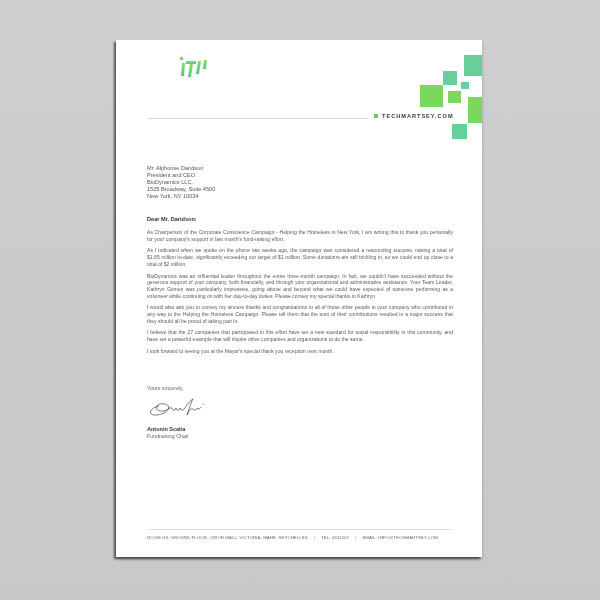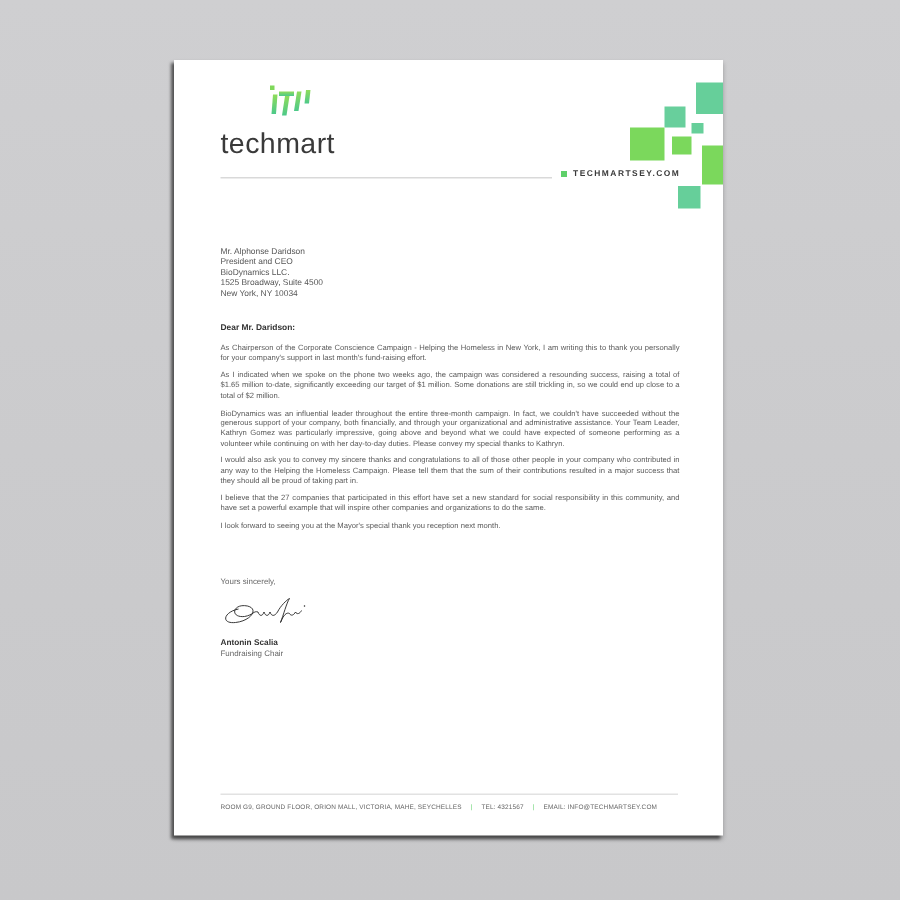--- a/index.html
+++ b/index.html
@@ -57,21 +57,20 @@
         <stop offset="1" stop-color="#4cc98a"></stop>
       </linearGradient>
     </defs>
     <rect x="1" y="1" width="3" height="3" fill="#7fd85a"></rect>
     <polygon points="3,7 6,7 5,20 2,20" fill="url(#lg)"></polygon>
     <polygon points="7,5 17,5 17,8 7,8" fill="url(#lg)"></polygon>
     <polygon points="11,8 14,8 12,21 9,21" fill="url(#lg)"></polygon>
     <polygon points="19,5 22,5 20,18 17,18" fill="url(#lg)"></polygon>
     <polygon points="25,4 28,4 27,13 24,13" fill="url(#lg)"></polygon>
   </svg>
-  <div class="logo-word">techmart</div>
 
   <div class="header-rule"></div>
   <div class="site">
     <span class="dot"></span>
     <span>TECHMARTSEY.COM</span>
   </div>
 
   <div class="sq" style="left:348px;top:15px;width:18px;height:21px;background:#66cf9a;"></div>
   <div class="sq" style="left:327px;top:31px;width:14px;height:14px;background:#68cf9c;"></div>
   <div class="sq" style="left:304px;top:45px;width:23px;height:22px;background:#7bd85c;"></div>

